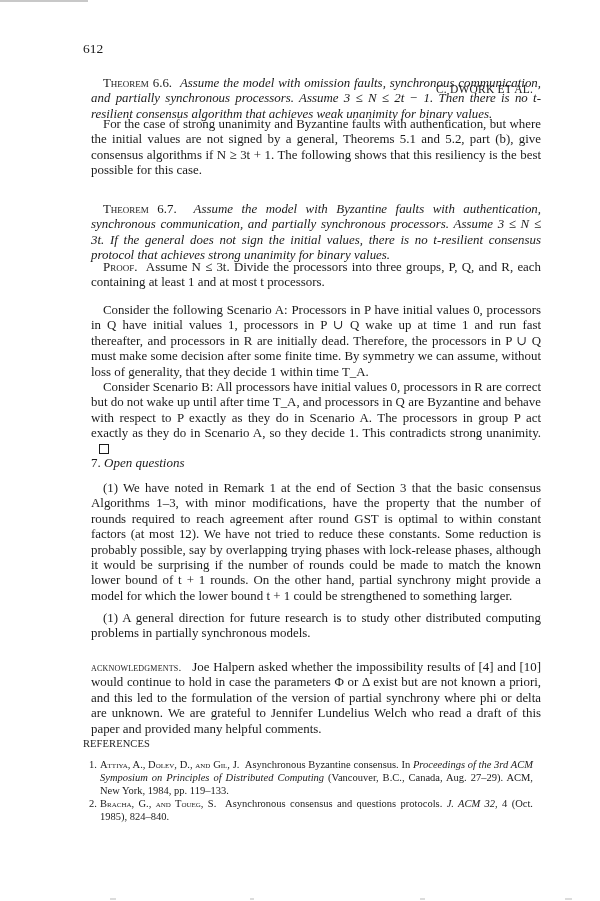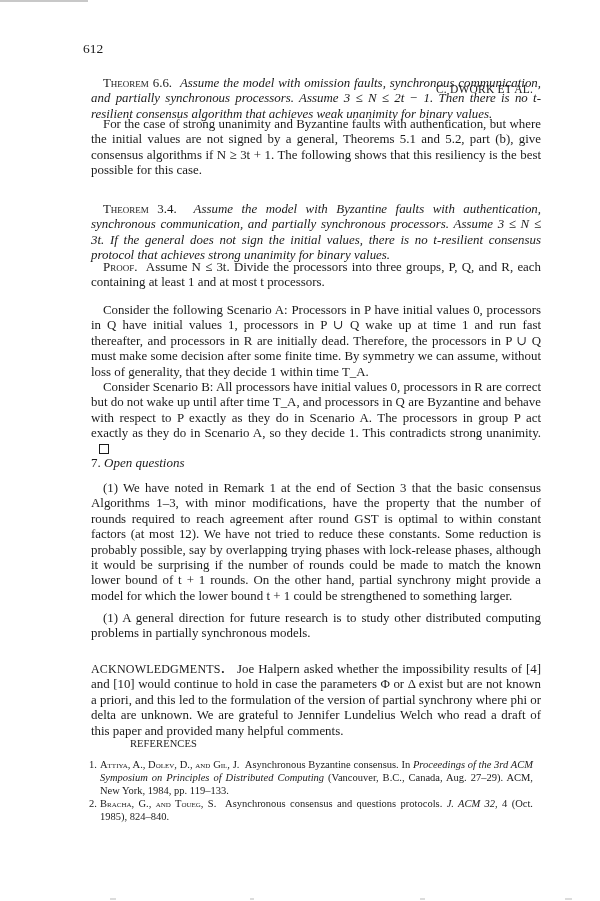--- a/index.html
+++ b/index.html
@@ -11,22 +11,22 @@
   .header .pnum { position: absolute; left: 0; top: 0; }
   .header .run { position: absolute; right: 0; top: 2px; font-size: 11.5px; letter-spacing: 0.2px; margin-top: 40px; }
   .p { position: absolute; left: 0; width: 450px; font-size: 12.9px; line-height: 15.4px;
        text-align: justify; margin: 8px; }
   .ind { text-indent: 12px; }
   .sc { font-variant: small-caps; }
   .it { font-style: italic; }
   .qed { display: inline-block; width: 8px; height: 8px; border: 1px solid #1a1a1a;
          margin-left: 8px; vertical-align: -1px; }
   .heading { position: absolute; left: 8px; font-size: 13px; }
-  .ack-label { font-variant: small-caps; font-size: 17px; letter-spacing: 0.2px; text-transform: lowercase; }
-  .refhead { position: absolute; left: 0; font-size: 10.5px; letter-spacing: 0.1px; margin-left: 47px; }
+  .ack-label { font-variant: small-caps; font-size: 11px; letter-spacing: 0.2px; text-transform: lowercase; }
+  .refhead { position: absolute; left: 0; font-size: 10.5px; letter-spacing: 0.1px; }
   .refs { position: absolute; left: 0; width: 450px; font-size: 10.5px; line-height: 13px; }
   .ref { position: relative; padding-left: 17px; text-align: justify; margin: 0; }
   .ref .num { position: absolute; left: 6px; top: 0; }
   .ref-author { font-variant: small-caps; }
   .specks { position: absolute; top: 898px; height: 2px; background: #dcdcdc; }
 </style>
 </head>
 <body>
 
 <div class="topline"></div>
@@ -35,21 +35,21 @@
 
   <div class="header">
     <span class="pnum">612</span>
     <span class="run">C. DWORK ET AL.</span>
   </div>
 
   <p class="p ind" style="top:68px;"><span class="sc">Theorem 6.6.</span>&nbsp;&nbsp;<span class="it">Assume the model with omission faults, synchronous communication, and partially synchronous processors. Assume 3 ≤ N ≤ 2t − 1. Then there is no t-resilient consensus algorithm that achieves weak unanimity for binary values.</span></p>
 
   <p class="p ind" style="top:109px;">For the case of strong unanimity and Byzantine faults with authentication, but where the initial values are not signed by a general, Theorems 5.1 and 5.2, part (b), give consensus algorithms if N ≥ 3t + 1. The following shows that this resiliency is the best possible for this case.</p>
 
-  <p class="p ind" style="top:194px;"><span class="sc">Theorem 3.4.</span>&nbsp;&nbsp;<span class="it">Assume the model with Byzantine faults with authentication, synchronous communication, and partially synchronous processors. Assume 3 ≤ N ≤ 3t. If the general does not sign the initial values, there is no t-resilient consensus protocol that achieves strong unanimity for binary values.</span></p>
+  <p class="p ind" style="top:194px;"><span class="sc">Theorem 6.7.</span>&nbsp;&nbsp;<span class="it">Assume the model with Byzantine faults with authentication, synchronous communication, and partially synchronous processors. Assume 3 ≤ N ≤ 3t. If the general does not sign the initial values, there is no t-resilient consensus protocol that achieves strong unanimity for binary values.</span></p>
 
   <p class="p ind" style="top:252px;"><span class="sc">Proof.</span>&nbsp;&nbsp;<span>Assume N ≤ 3t. Divide the processors into three groups, P, Q, and R, each containing at least 1 and at most t processors.</span></p>
 
   <p class="p ind" style="top:295px;">Consider the following Scenario A: Processors in P have initial values 0, processors in Q have initial values 1, processors in P ∪ Q wake up at time 1 and run fast thereafter, and processors in R are initially dead. Therefore, the processors in P ∪ Q must make some decision after some finite time. By symmetry we can assume, without loss of generality, that they decide 1 within time T_A.</p>
 
   <p class="p ind" style="top:372px;"><span>Consider Scenario B: All processors have initial values 0, processors in R are correct but do not wake up until after time T_A, and processors in Q are Byzantine and behave with respect to P exactly as they do in Scenario A. The processors in group P act exactly as they do in Scenario A, so they decide 1. This contradicts strong unanimity.</span><span class="qed"></span></p>
 
   <div class="heading" style="top:455px;"><span>7.</span> <span class="it">Open questions</span></div>
 
   <p class="p ind" style="top:473px;">(1) We have noted in Remark 1 at the end of Section 3 that the basic consensus Algorithms 1–3, with minor modifications, have the property that the number of rounds required to reach agreement after round GST is optimal to within constant factors (at most 12). We have not tried to reduce these constants. Some reduction is probably possible, say by overlapping trying phases with lock-release phases, although it would be surprising if the number of rounds could be made to match the known lower bound of t + 1 rounds. On the other hand, partial synchrony might provide a model for which the lower bound t + 1 could be strengthened to something larger.</p>

